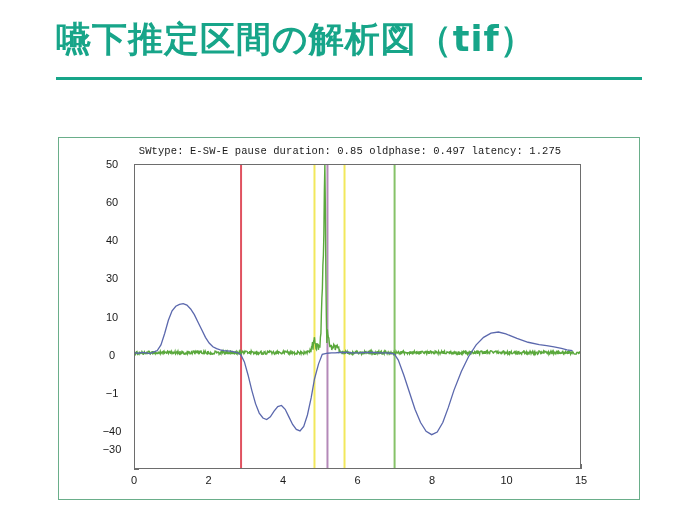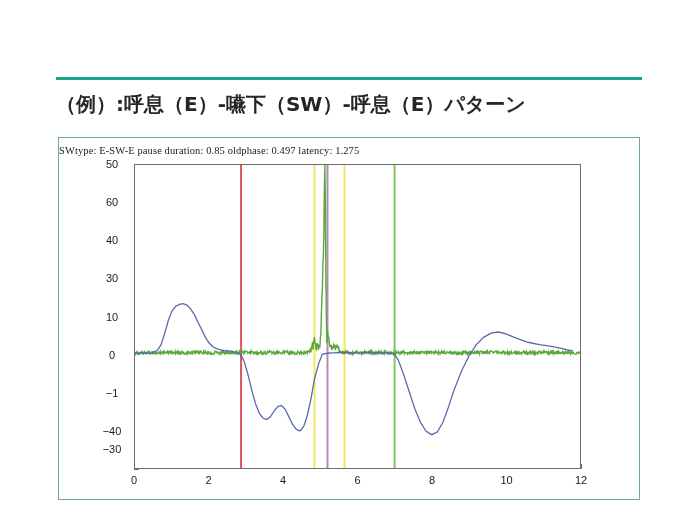--- a/index.html
+++ b/index.html
@@ -71,23 +71,24 @@
     left: 0;
     top: 0;
     width: 582px;
     height: 363px;
   }
   #chart-title {
     position: absolute;
     left: 0;
     top: 7px;
     width: 582px;
+    text-align: center;
     font-size: 10.5px;
     color: #1a1a1a;
-    font-family: Liberation Serif, serif;
+    font-family: Liberation Mono, monospace;
     white-space: nowrap;
     letter-spacing: 0.1px;
   }
   
   #axes {
     position: absolute;
     left: 75px;
     top: 26px;
     width: 447px;
     height: 305px;
@@ -128,22 +129,22 @@
     width: 1px;
     height: 5px;
     background: #6d6d6d;
   }
 </style>
 </head>
 <body>
 
 <div id="slide">
 
+  <div id="slide-title">嚥下推定区間の解析図（tif）</div>
   <div id="title-rule"></div>
-  <div id="slide-subtitle">（例）:呼息（E）-嚥下（SW）-呼息（E）パターン</div>
 
   <div id="figure-frame">
     <div id="plot-wrap">
 
       <div id="chart-title">SWtype: E-SW-E pause duration: 0.85 oldphase: 0.497 latency: 1.275</div>
 
       <div id="y-tick-labels">
           <div class="ytick-label" style="top: 311px; left: 39px;">−30</div>
           <div class="tickmark-y" style="left: 75px; top: 331px;"></div>
           <div class="ytick-label" style="top: 292.875px; left: 39px;">−40</div>
@@ -169,21 +170,21 @@
           <div class="xtick-label" style="left: 149.5px; top: 336px;">2</div>
           <div class="tickmark-x" style="left: 149.5px; top: 326px;"></div>
           <div class="xtick-label" style="left: 224px; top: 336px;">4</div>
           <div class="tickmark-x" style="left: 224px; top: 326px;"></div>
           <div class="xtick-label" style="left: 298.5px; top: 336px;">6</div>
           <div class="tickmark-x" style="left: 298.5px; top: 326px;"></div>
           <div class="xtick-label" style="left: 373px; top: 336px;">8</div>
           <div class="tickmark-x" style="left: 373px; top: 326px;"></div>
           <div class="xtick-label" style="left: 447.5px; top: 336px;">10</div>
           <div class="tickmark-x" style="left: 447.5px; top: 326px;"></div>
-          <div class="xtick-label" style="left: 522px; top: 336px;">12</div>
+          <div class="xtick-label" style="left: 522px; top: 336px;">15</div>
           <div class="tickmark-x" style="left: 522px; top: 326px;"></div>
         </div>
 
       <div id="axes">
         <svg id="axes-svg" viewBox="0 0 447 305" preserveAspectRatio="none">
           <g id="vlines-g">
               <rect x="105.53" y="0" width="2" height="305" fill="#e05260"></rect>
               <rect x="179.29" y="0" width="2" height="305" fill="#f2e85c"></rect>
               <rect x="192.33" y="0" width="2" height="305" fill="#b489b8"></rect>
               <rect x="209.46" y="0" width="2" height="305" fill="#f2e85c"></rect>

